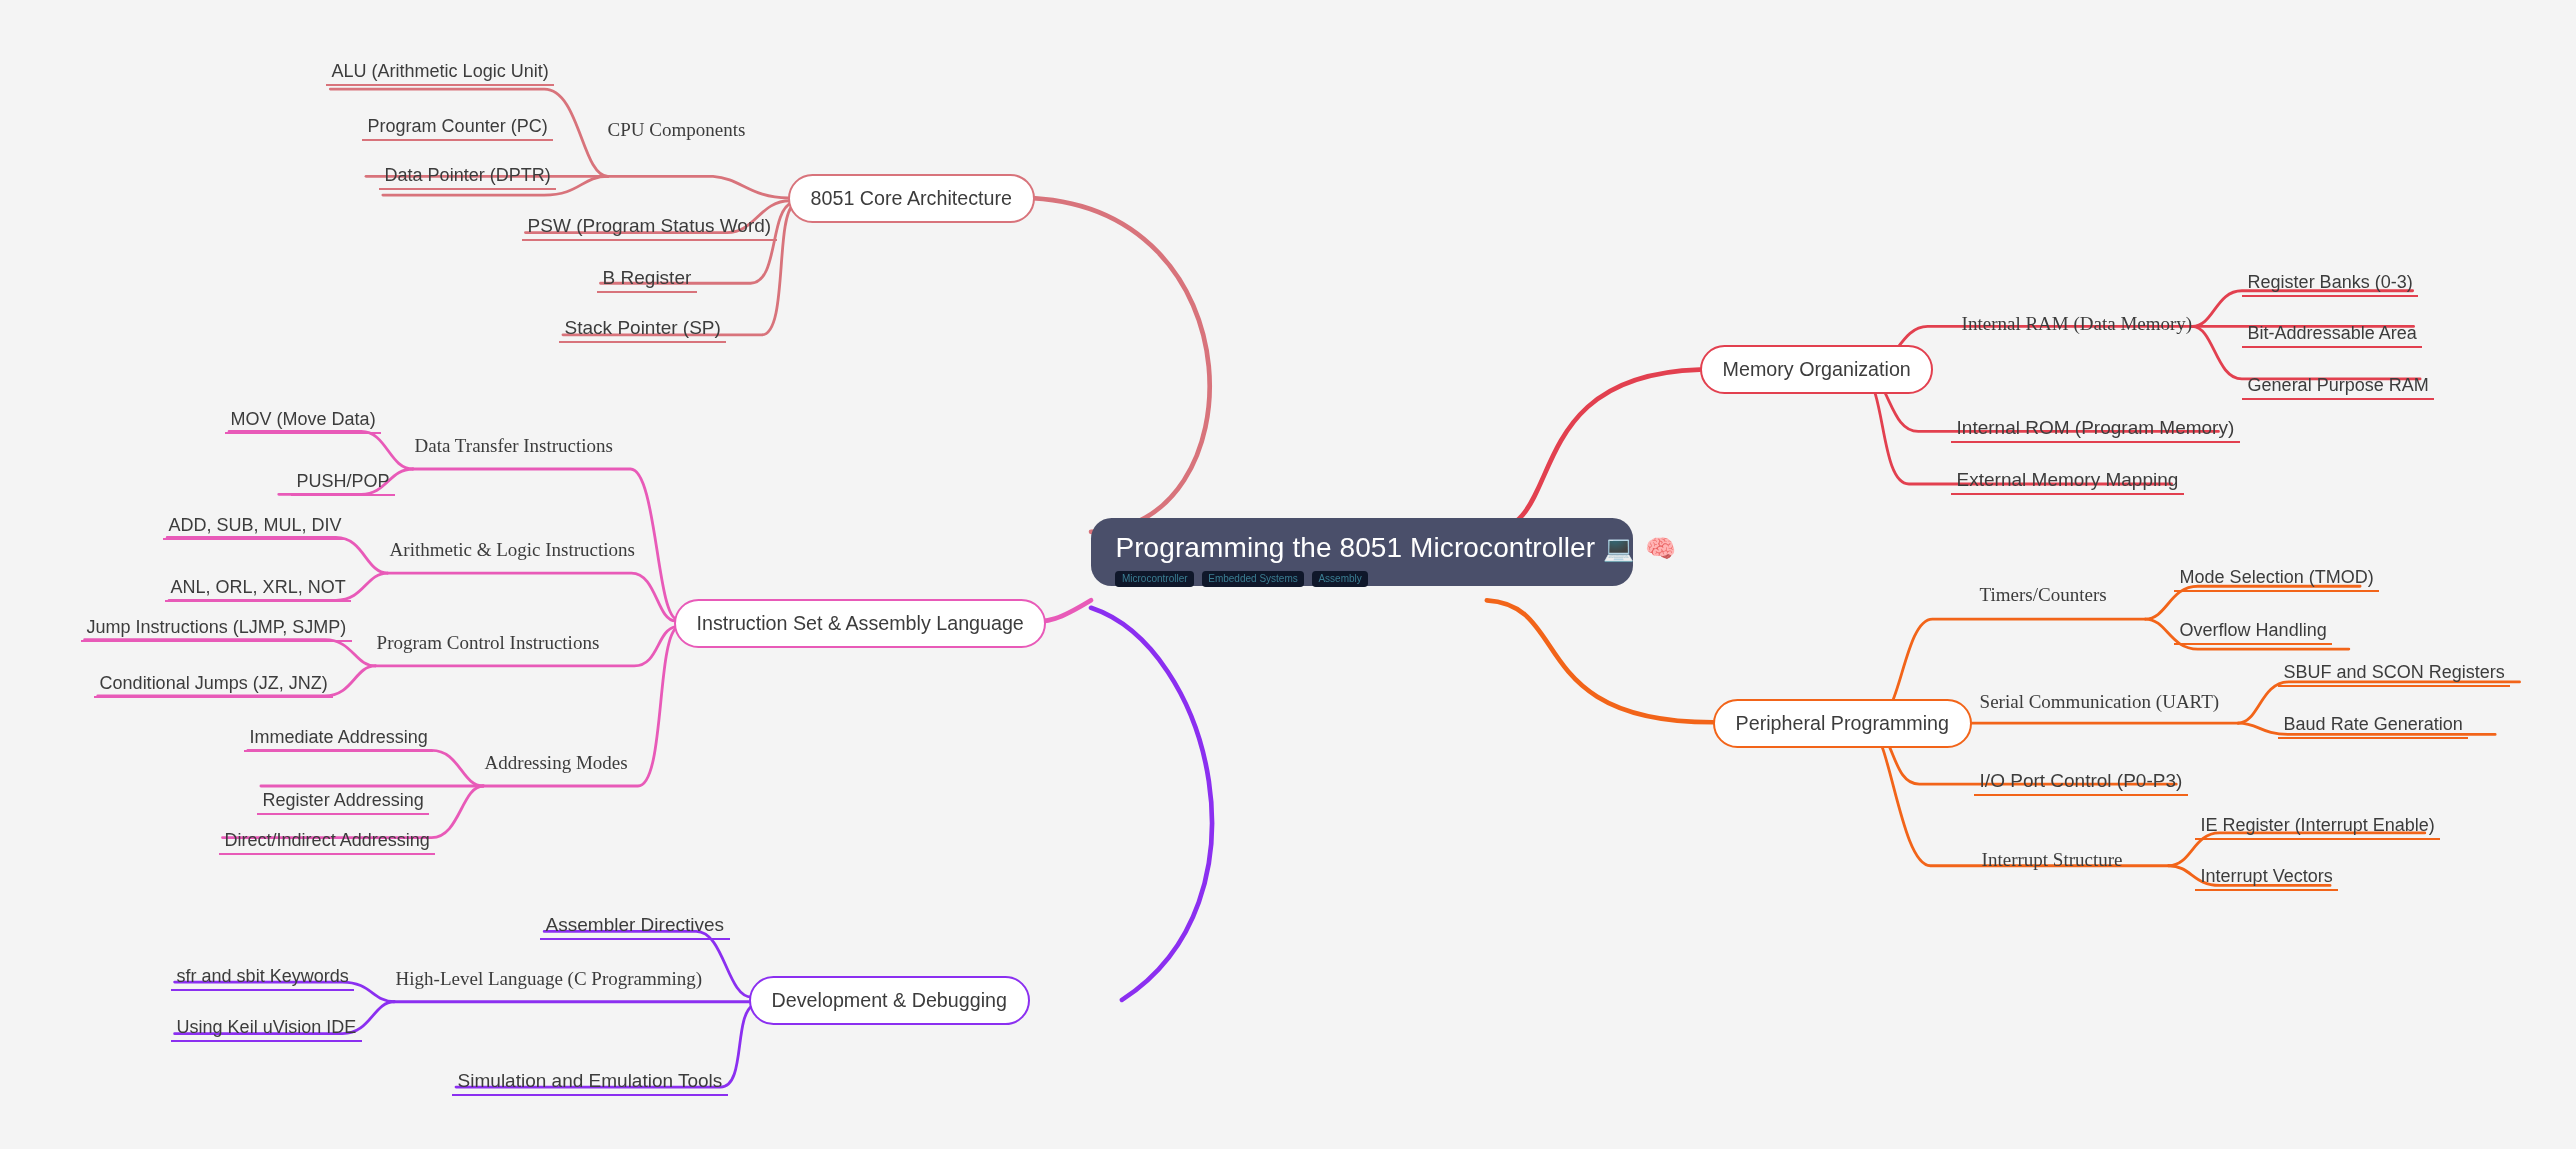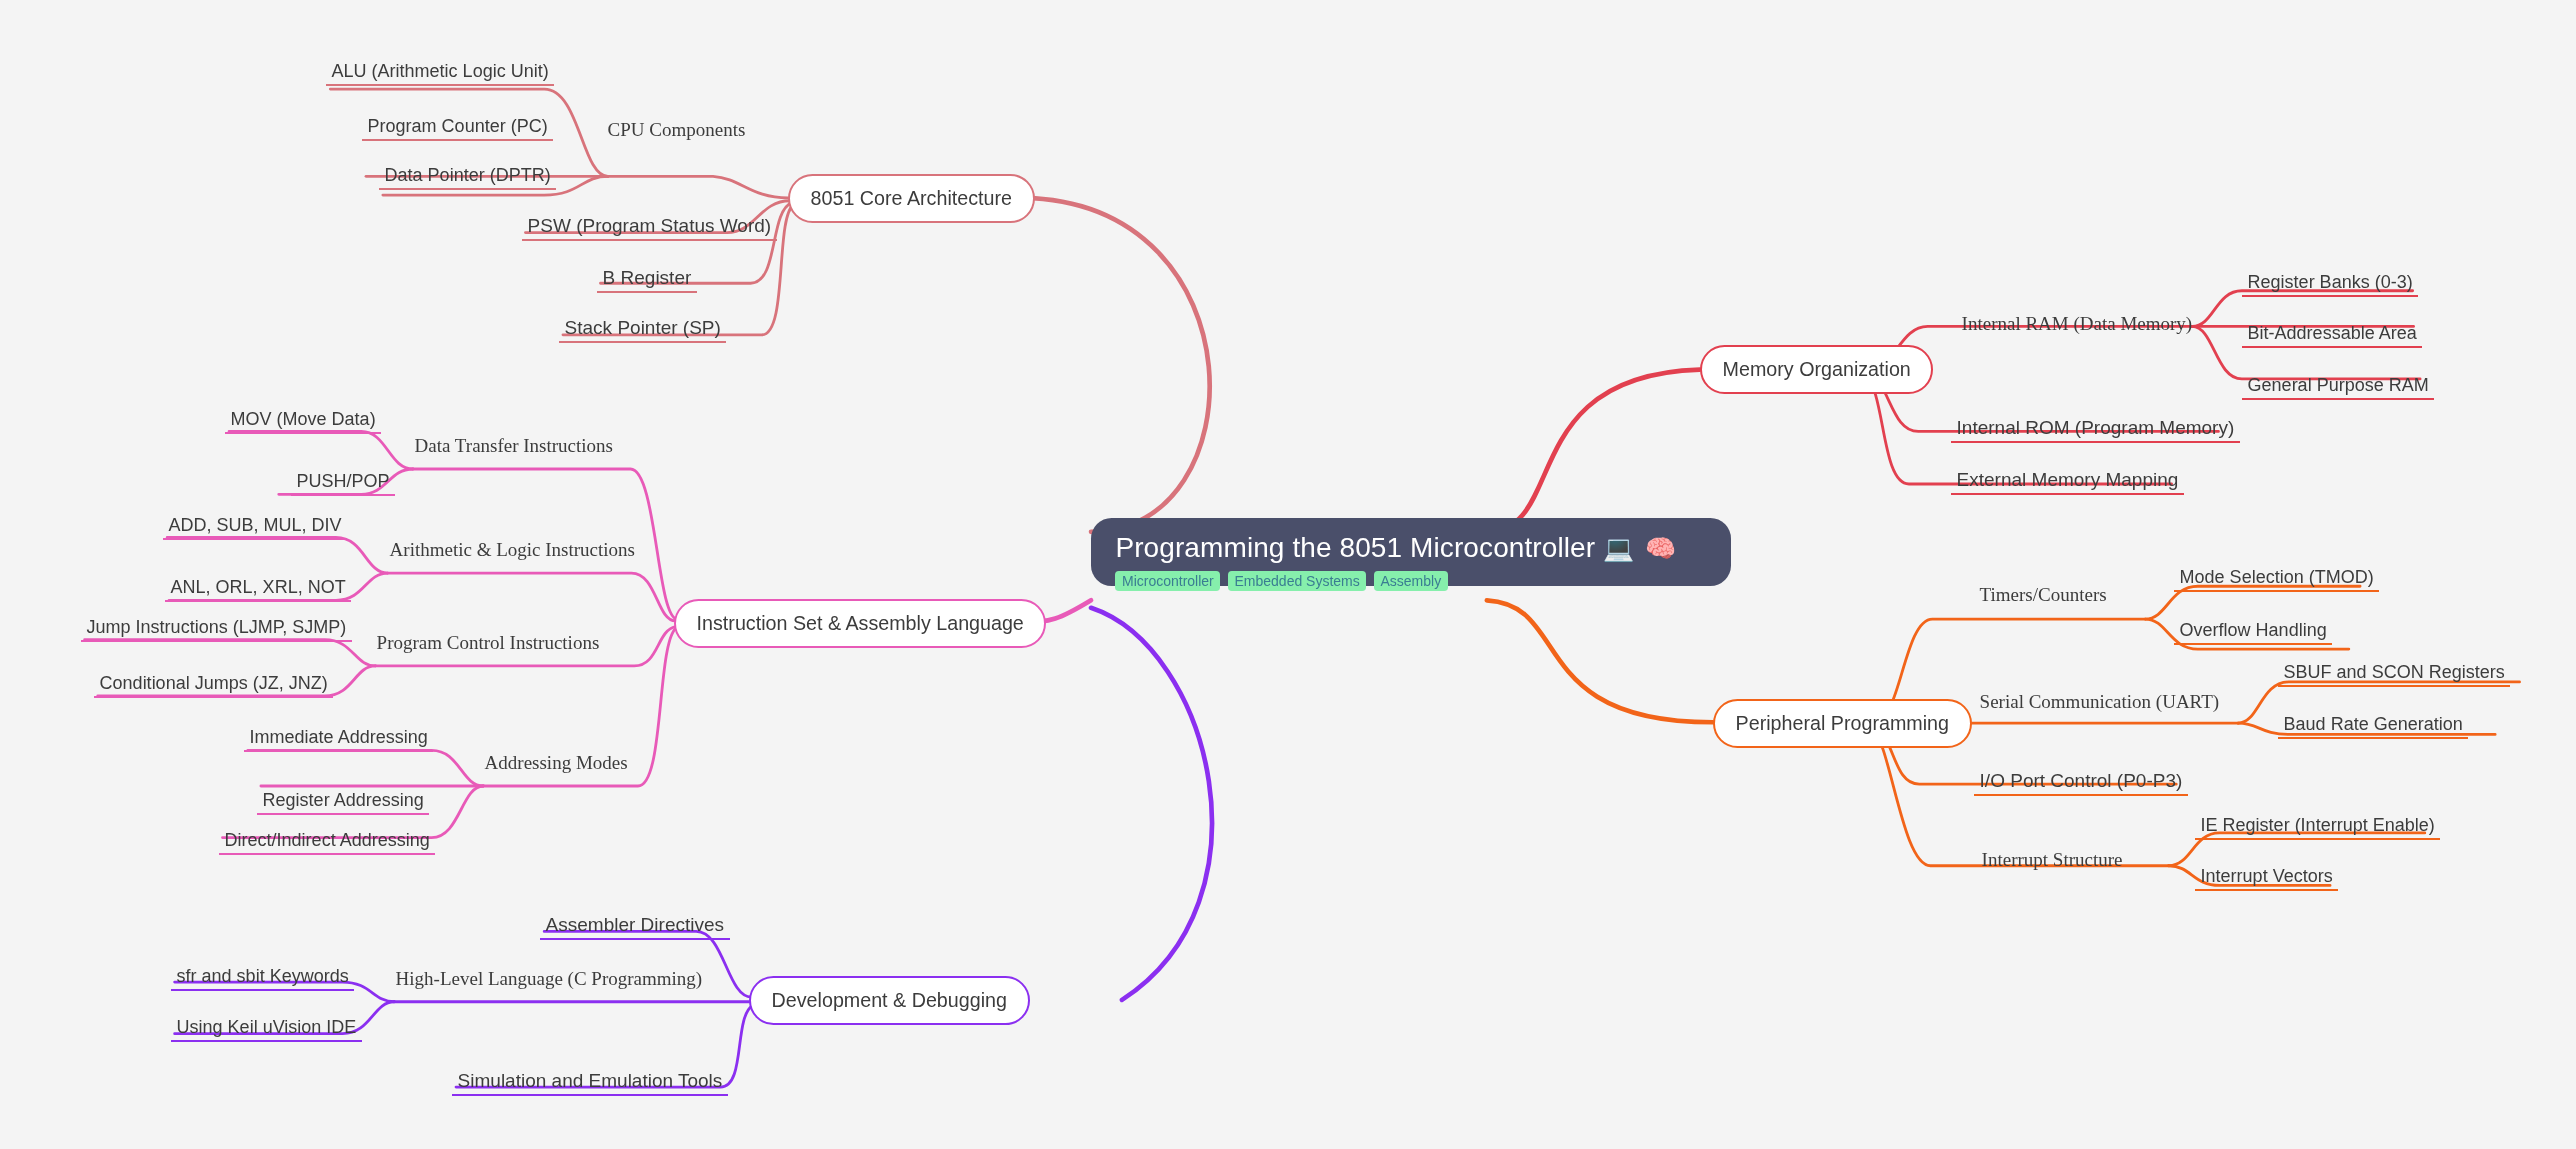--- a/index.html
+++ b/index.html
@@ -55,23 +55,23 @@
     letter-spacing: 0.1px;
     white-space: nowrap;
     line-height: 1.05;
   }
   .root-title .emoji { font-size: 25px; letter-spacing: 1.9px; }
   .root-tags {
     display: flex;
     gap: 7.5px;
   }
   .root-tag {
-    background: #86efac;
+    background: #0f172a;
     color: #3a7d92;
-    font-size: 14px;
+    font-size: 10px;
     border-radius: 3.8px;
     padding: 2.8px 6.6px 3.8px 6.6px;
     white-space: nowrap;
     line-height: 1;
   }
 
   
   .pill {
     position: absolute;
     background: #ffffff;
@@ -218,21 +218,21 @@
       <path d="M 1998 774 C 2020 786 2018 836 2046 836 L 2320 836" stroke-width="3"></path>
 
       <path d="M 1996 776 C 2016 795 2028 923 2058 923 L 2312 923" stroke-width="3"></path>
 
       <path d="M 2312 923 C 2336 923 2338 888 2366 888 L 2585 888" stroke-width="3"></path>
 
       <path d="M 2312 923 C 2336 923 2338 944 2366 944 L 2484 944" stroke-width="3"></path>
     </g>
   </svg>
 
-  <div class="root-node" style="left:1091px; top:518px; width:640px; height:68px;">
+  <div class="root-node" style="left:1091px; top:518px; width:542px; height:68px;">
     <div class="root-title">
       <span>Programming the 8051 Microcontroller</span>
       <span class="emoji">💻 🧠</span>
     </div>
     <div class="root-tags">
       <span class="root-tag">Microcontroller</span>
       <span class="root-tag">Embedded Systems</span>
       <span class="root-tag">Assembly</span>
     </div>
   </div>

